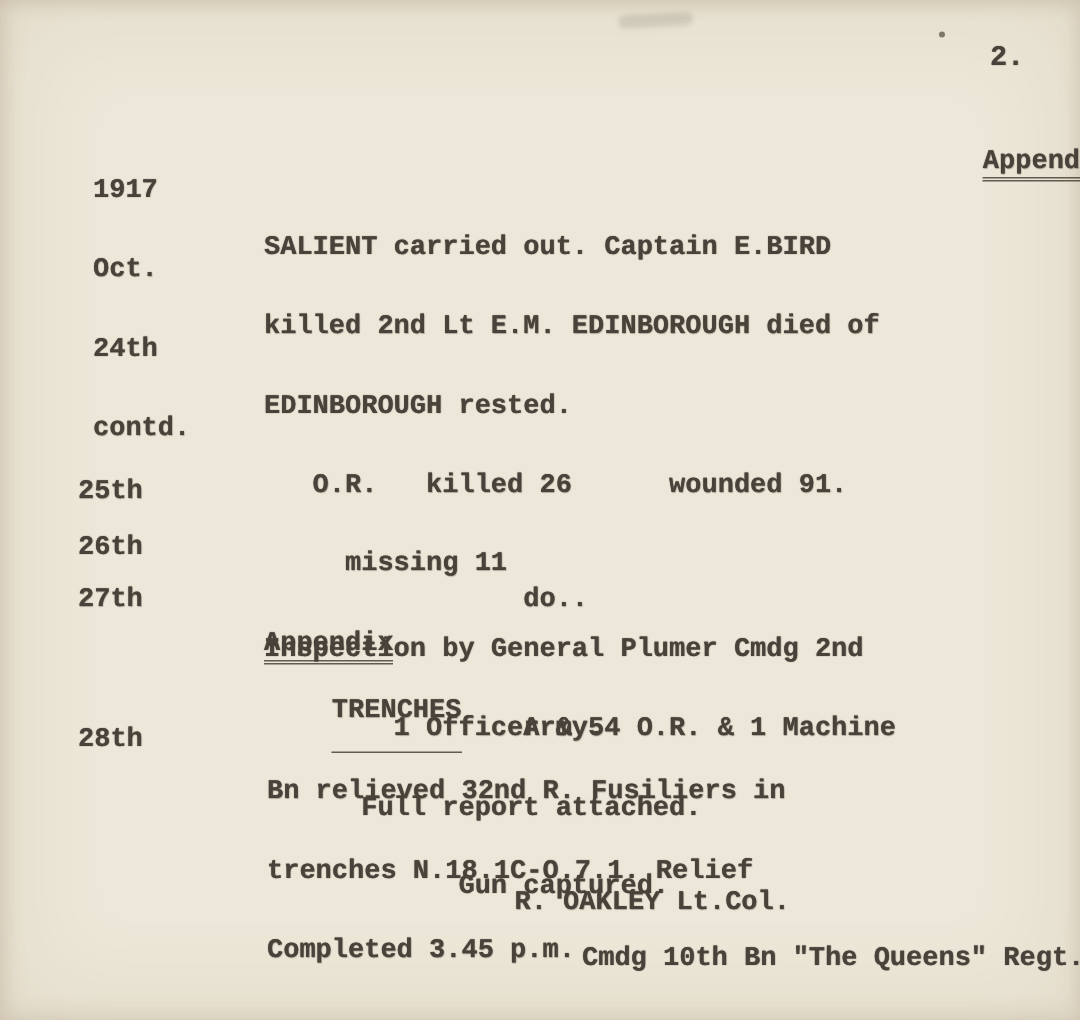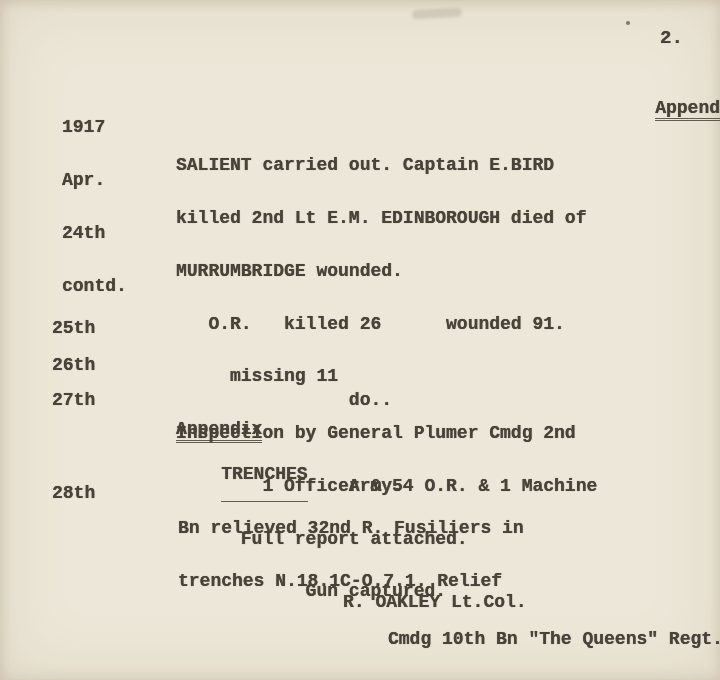--- a/index.html
+++ b/index.html
@@ -56,29 +56,29 @@
   <div class="inkdot"></div>
 
   <div class="t pagenum">2.</div>
 
   <div class="t apx">
     <span class="u2">Appendix.</span>
   </div>
 
   <div class="t margincol">
     <div class="ln">1917</div>
-    <div class="ln">Apr.</div>
+    <div class="ln">Oct.</div>
     <div class="ln">24th</div>
     <div class="ln">contd.</div>
   </div>
 
   <div class="t b24">
     <div class="ln">SALIENT carried out. Captain E.BIRD</div>
     <div class="ln">killed 2nd Lt E.M. EDINBOROUGH died of</div>
-    <div class="ln">MURRUMBRIDGE wounded.</div>
+    <div class="ln">EDINBOROUGH rested.</div>
     <div class="ln">   O.R.   killed 26      wounded 91.</div>
     <div class="ln">     missing 11</div>
     <div class="ln"><span class="u2">Appendix</span></div>
     <div class="ln">        1 Officer &amp; 54 O.R. &amp; 1 Machine</div>
     <div class="ln">      Full report attached.</div>
     <div class="ln">            Gun captured.</div>
   </div>
 
   <div class="t d25">25th</div>
 
@@ -94,18 +94,19 @@
   </div>
 
   <div class="t trh">
     <span class="u1">TRENCHES</span>
   </div>
 
   <div class="t d28">28th</div>
   <div class="t b28">
     <div class="ln">Bn relieved 32nd R. Fusiliers in</div>
     <div class="ln">trenches N.18.1C-O.7.1. Relief</div>
+    <div class="ln">Completed 3.45 p.m.</div>
   </div>
 
   <div class="t sig1">R. OAKLEY Lt.Col.</div>
   <div class="t sig2">Cmdg 10th Bn "The Queens" Regt.</div>
 
 </div>
 
 </body></html>

